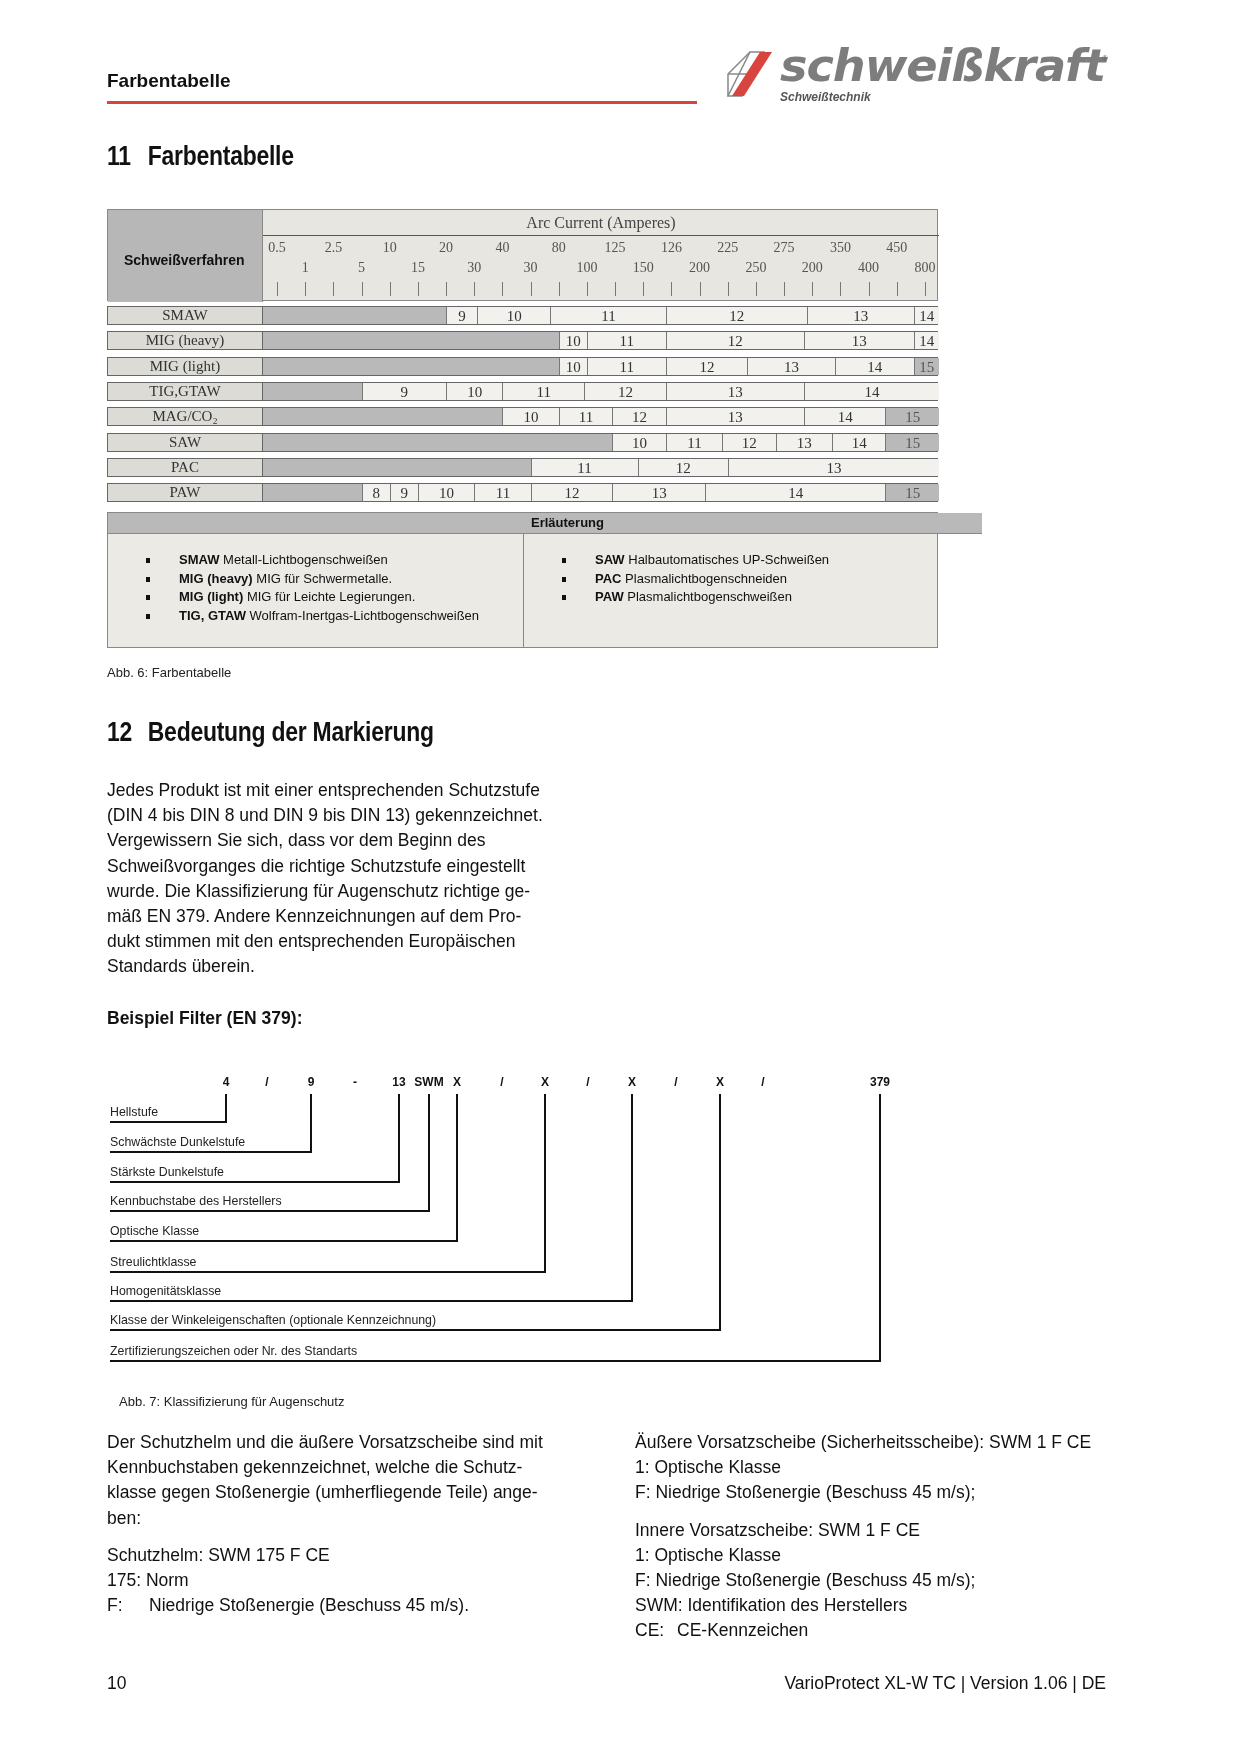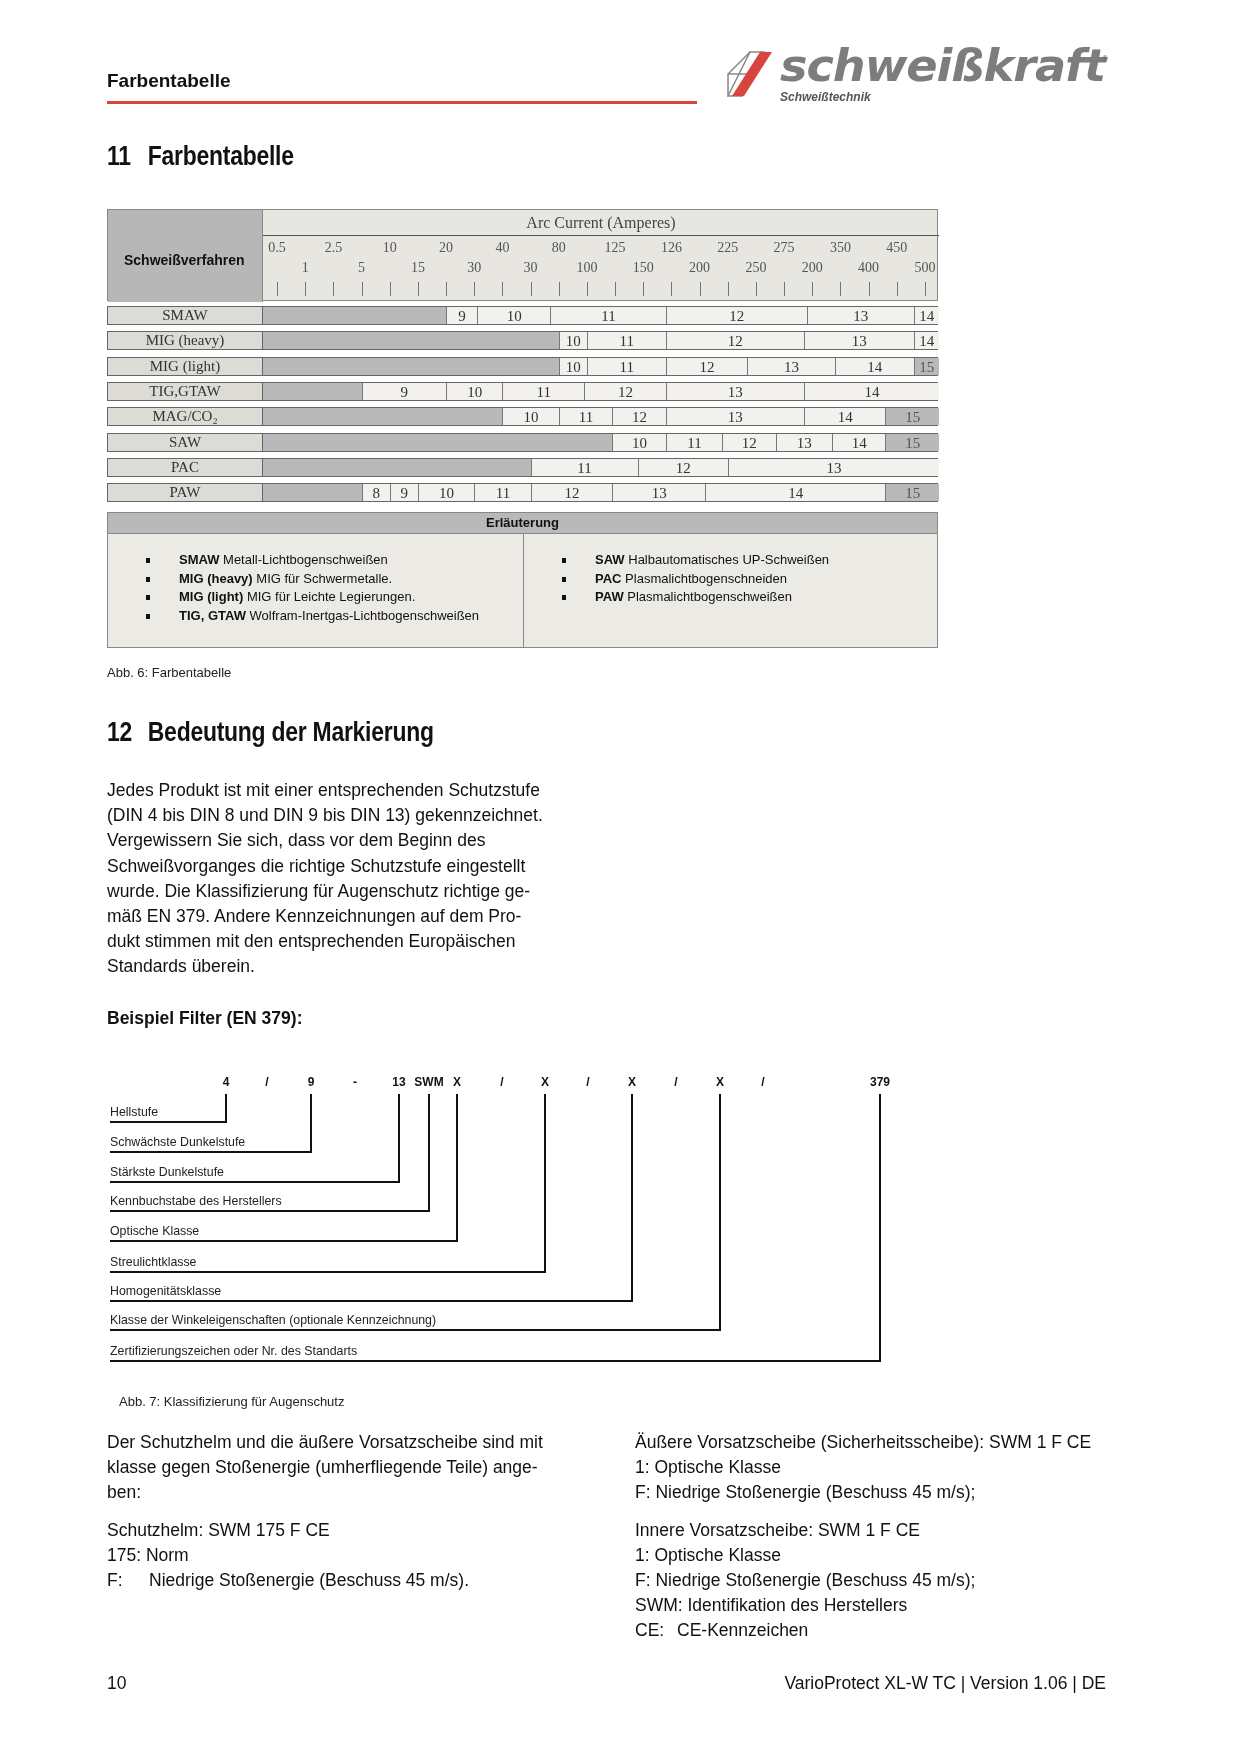--- a/index.html
+++ b/index.html
@@ -27,21 +27,21 @@
   .arc-rule { position:absolute; left:155px; top:25px; width:676px; height:1px; background:#555; }
   .tick-lbl { position:absolute; font-family:"Liberation Serif", serif; font-size:14px; color:#555; transform:translateX(-50%); }
   .tick-mark { position:absolute; width:1px; height:14px; background:#777; top:72px; }
   .row { position:absolute; left:0; width:831px; height:19px; border:1px solid #666; box-sizing:border-box; background:#eceae4; }
   .row-lbl { position:absolute; left:0; top:0; width:155px; height:17px; background:#dddbd6; border-right:1px solid #666; box-sizing:border-box; text-align:center; font-family:"Liberation Serif", serif; font-size:15px; line-height:17px; color:#333; }
   .seg { position:absolute; top:0; height:17px; box-sizing:border-box; border-left:1px solid #777; font-family:"Liberation Serif", serif; font-size:15px; line-height:18px; text-align:center; color:#333; }
   .seg.grey { background:#b9b9b9; border-left:none; }
   .seg.light { background:#f2f1ed; }
   .seg.dark { background:#b9b9b9; color:#555; }
   .legend { position:absolute; left:0; top:303px; width:831px; height:136px; border:1px solid #888; box-sizing:border-box; background:#eceae5; }
-  .legend-head { position:absolute; left:0; top:0; width:829px; height:20px; background:#b9b9b9; border-bottom:1px solid #888; text-align:center; font-size:13px; font-weight:bold; line-height:20px; }
+  .legend-head { position:absolute; left:0; top:0; width:829px; height:20px; background:#b9b9b9; border-bottom:1px solid #888; text-align:center; font-size:13px; font-weight:bold; line-height:20px;padding-left:45px; }
   .legend-div { position:absolute; left:415px; top:20px; width:1px; height:114px; background:#888; }
   .leg-list { position:absolute; top:38px; font-size:13px; line-height:18.5px; }
   .leg-item { position:relative; padding-left:33px; white-space:nowrap; }
   .leg-item::before { content:""; position:absolute; left:0; top:7px; width:4px; height:5px; background:#111; }
 
   
   .diag { left:107px; top:1068px; width:820px; height:320px; }
   .code { position:absolute; top:7px; font-size:12px; font-weight:bold; transform:translateX(-50%); }
   .vline { position:absolute; width:2px; background:#111; }
   .hline { position:absolute; height:2px; background:#111; left:3px; }
@@ -96,21 +96,21 @@
         <span class="tick-lbl" style="left: 253.583px; top: 50px;">5</span>
         <span class="tick-lbl" style="left: 309.917px; top: 50px;">15</span>
         <span class="tick-lbl" style="left: 366.25px; top: 50px;">30</span>
         <span class="tick-lbl" style="left: 422.583px; top: 50px;">30</span>
         <span class="tick-lbl" style="left: 478.917px; top: 50px;">100</span>
         <span class="tick-lbl" style="left: 535.25px; top: 50px;">150</span>
         <span class="tick-lbl" style="left: 591.583px; top: 50px;">200</span>
         <span class="tick-lbl" style="left: 647.917px; top: 50px;">250</span>
         <span class="tick-lbl" style="left: 704.25px; top: 50px;">200</span>
         <span class="tick-lbl" style="left: 760.583px; top: 50px;">400</span>
-        <span class="tick-lbl" style="left: 816.917px; top: 50px;">500</span>
+        <span class="tick-lbl" style="left: 816.917px; top: 50px;">800</span>
         <span class="tick-mark" style="left: 169.083px;"></span>
         <span class="tick-mark" style="left: 197.25px;"></span>
         <span class="tick-mark" style="left: 225.417px;"></span>
         <span class="tick-mark" style="left: 253.583px;"></span>
         <span class="tick-mark" style="left: 281.75px;"></span>
         <span class="tick-mark" style="left: 309.917px;"></span>
         <span class="tick-mark" style="left: 338.083px;"></span>
         <span class="tick-mark" style="left: 366.25px;"></span>
         <span class="tick-mark" style="left: 394.417px;"></span>
         <span class="tick-mark" style="left: 422.583px;"></span>
@@ -285,20 +285,21 @@
     <span class="hline" style="top: 261px; width: 611px;"></span>
     <span class="dlbl" style="top: 275px;">Zertifizierungszeichen oder Nr. des Standarts</span>
     <span class="vline" style="left: 772px; top: 26px; height: 267px;"></span>
     <span class="hline" style="top: 292px; width: 771px;"></span>
   </div>
 <div class="abs caption" style="left:119px;top:1394px;">Abb. 7: Klassifizierung für Augenschutz</div>
 
 <div class="abs col-text" style="left:107px;top:1430px;width:500px;">
   <div id="intro">
       <div>Der Schutzhelm und die äußere Vorsatzscheibe sind mit</div>
+      <div>Kennbuchstaben gekennzeichnet, welche die Schutz-</div>
       <div>klasse gegen Stoßenergie (umherfliegende Teile) ange-</div>
       <div>ben:</div>
     </div>
   <div style="margin-top:12px;">Schutzhelm: SWM 175 F CE</div>
   <div>175: Norm</div>
   <div><span style="display:inline-block;width:42px;">F:</span><span>Niedrige Stoßenergie (Beschuss 45 m/s).</span></div>
 </div>
 <div class="abs col-text" style="left:635px;top:1430px;width:520px;">
   <div>Äußere Vorsatzscheibe (Sicherheitsscheibe): SWM 1 F CE</div>
   <div>1: Optische Klasse</div>

